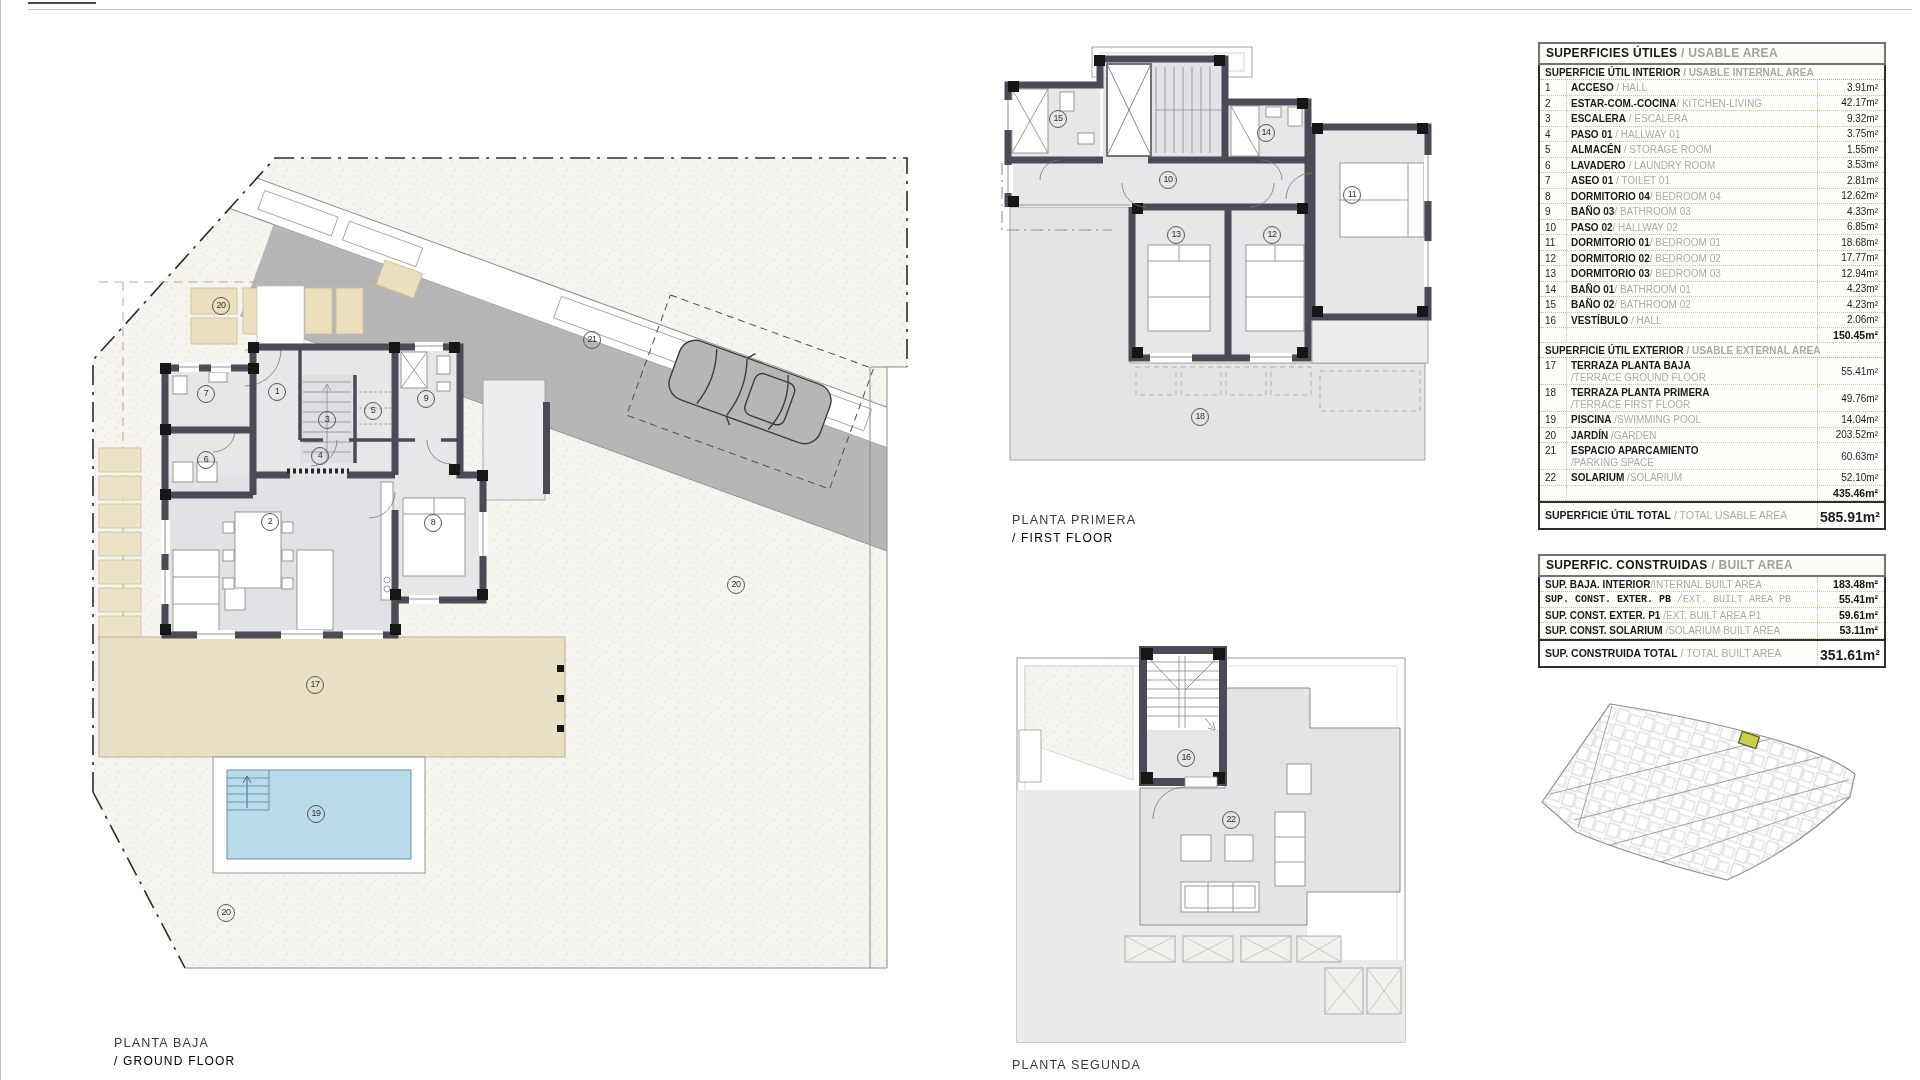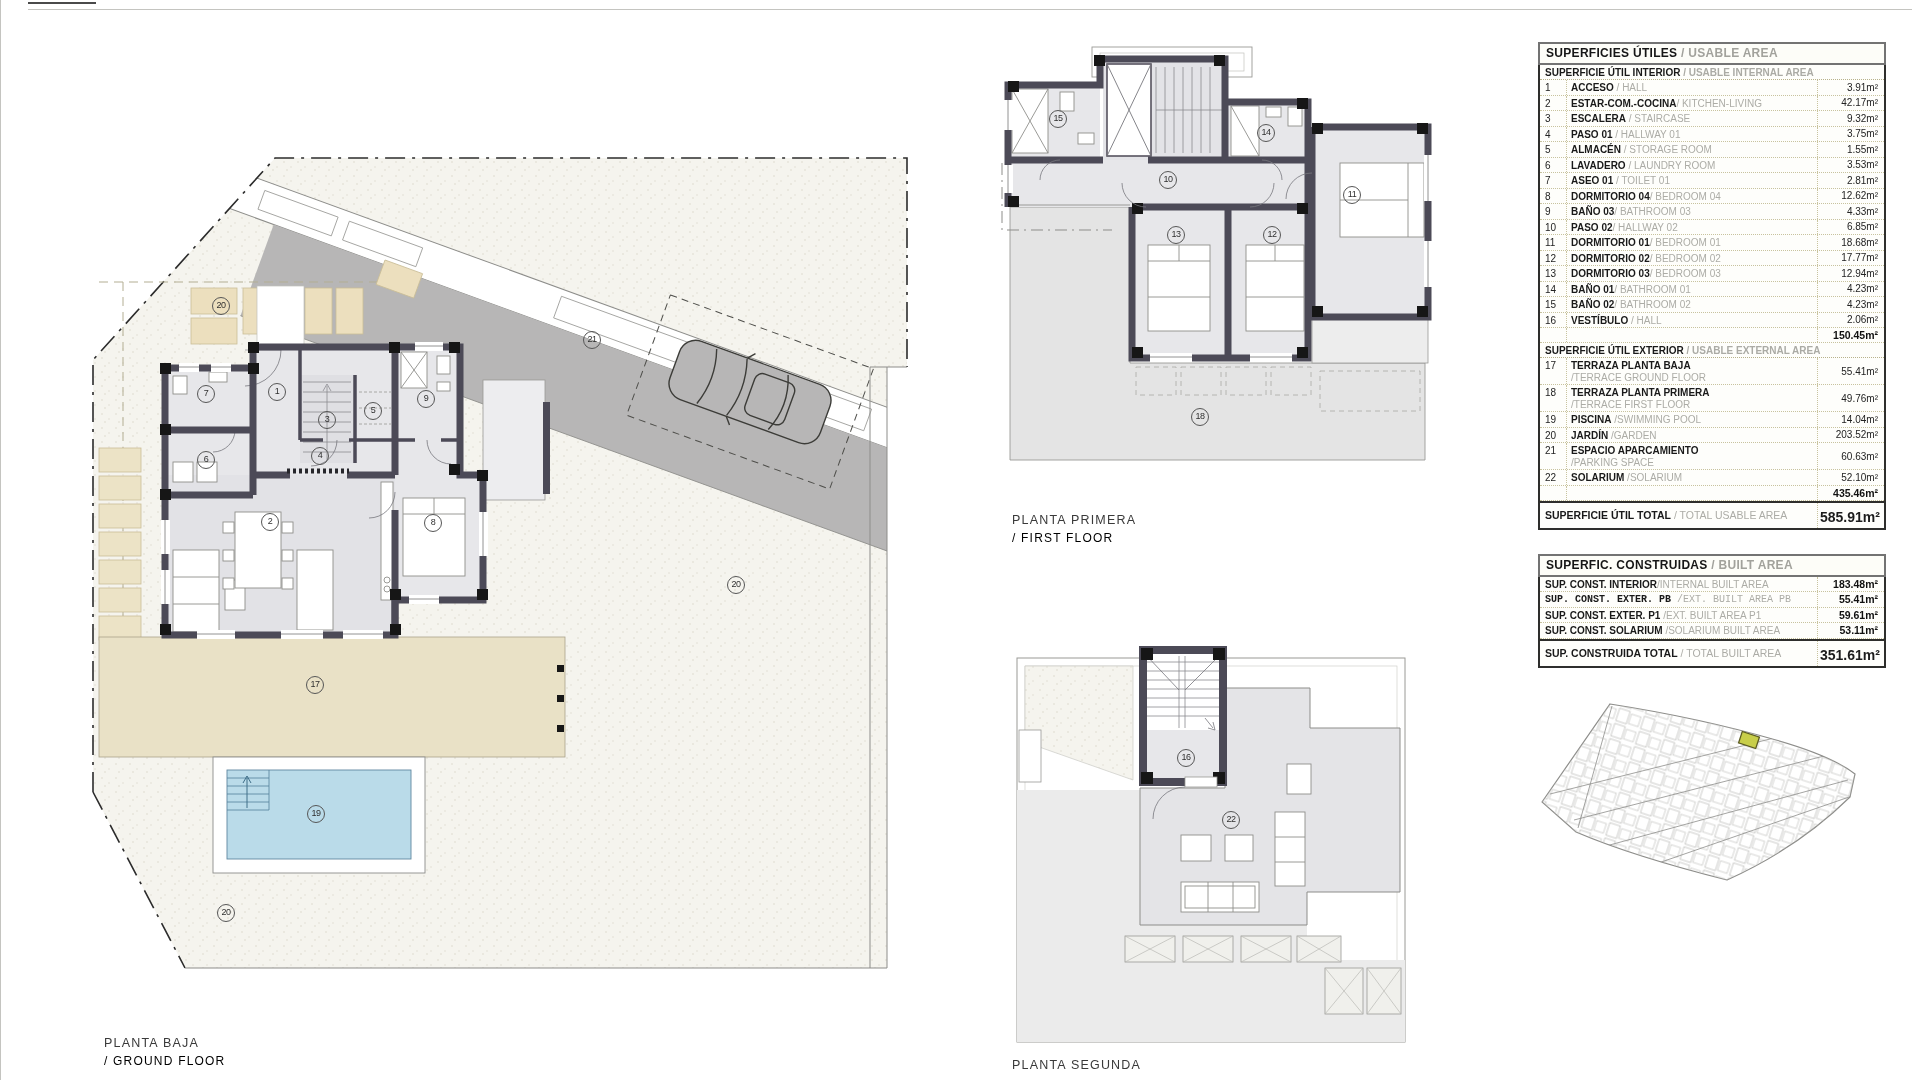--- a/index.html
+++ b/index.html
@@ -523,21 +523,21 @@
       <rect x="190" y="147" width="32" height="10" fill="#ffffff" stroke="#9a9a96" stroke-width="0.8"></rect>
       <path d="M190,157 A32,32 0 0 0 158,189" fill="none" stroke="#77777d" stroke-width="0.8"></path>
     </g>
   </svg>
   <div class="marker-layer">
       <div class="bubble" style="left: 191px; top: 128px;">16</div>
       <div class="bubble" style="left: 236px; top: 190px;">22</div>
     </div>
 </div>
 
-<div class="plan-label" style="left:104px;top:1036px;">
+<div class="plan-label" style="left:114px;top:1036px;">
   <span>PLANTA BAJA</span>
   <span class="sub">/ GROUND FLOOR</span>
 </div>
 <div class="plan-label" style="left:1012px;top:513px;">
   <span>PLANTA PRIMERA</span>
   <span class="sub">/ FIRST FLOOR</span>
 </div>
 <div class="plan-label" style="left:1012px;top:1058px;">
   <span>PLANTA SEGUNDA</span>
 </div>
@@ -554,21 +554,21 @@
           <div class="c-name"><span class="es">ACCESO</span><span class="en"> / HALL</span></div>
           <div class="c-val">3.91m²</div>
         </div>
         <div class="row">
           <div class="c-n">2</div>
           <div class="c-name"><span class="es">ESTAR-COM.-COCINA</span><span class="en">/ KITCHEN-LIVING</span></div>
           <div class="c-val">42.17m²</div>
         </div>
         <div class="row">
           <div class="c-n">3</div>
-          <div class="c-name"><span class="es">ESCALERA</span><span class="en"> / STAIRCASE</span></div>
+          <div class="c-name"><span class="es">ESCALERA</span><span class="en"> / ESCALERA</span></div>
           <div class="c-val">9.32m²</div>
         </div>
         <div class="row">
           <div class="c-n">4</div>
           <div class="c-name"><span class="es">PASO 01</span><span class="en"> / HALLWAY 01</span></div>
           <div class="c-val">3.75m²</div>
         </div>
         <div class="row">
           <div class="c-n">5</div>
           <div class="c-name"><span class="es">ALMACÉN</span><span class="en"> / STORAGE ROOM</span></div>
@@ -676,21 +676,21 @@
         </div>
       </div>
   </div>
   <div class="gap"></div>
   <div class="tbl">
     <div class="tbl-title">
       <span>SUPERFIC. CONSTRUIDAS</span><span class="en"> / BUILT AREA</span>
     </div>
     <div class="tbl-body">
         <div class="row">
-          <div class="c-name" style="padding-left: 5px;"><span class="es">SUP. CONST. INTERIOR</span><span class="en">/INTERNAL BUILT AREA</span></div>
+          <div class="c-name" style="padding-left: 5px;"><span class="es">SUP. BAJA. INTERIOR</span><span class="en">/INTERNAL BUILT AREA</span></div>
           <div class="c-val bold">183.48m²</div>
         </div>
         <div class="row">
           <div class="c-name" style="padding-left: 5px; font-family: Liberation Mono, monospace;"><span class="es">SUP. CONST. EXTER. PB</span><span class="en"> /EXT. BUILT AREA PB</span></div>
           <div class="c-val bold">55.41m²</div>
         </div>
         <div class="row">
           <div class="c-name" style="padding-left: 5px;"><span class="es">SUP. CONST. EXTER. P1</span><span class="en"> /EXT. BUILT AREA P1</span></div>
           <div class="c-val bold">59.61m²</div>
         </div>

